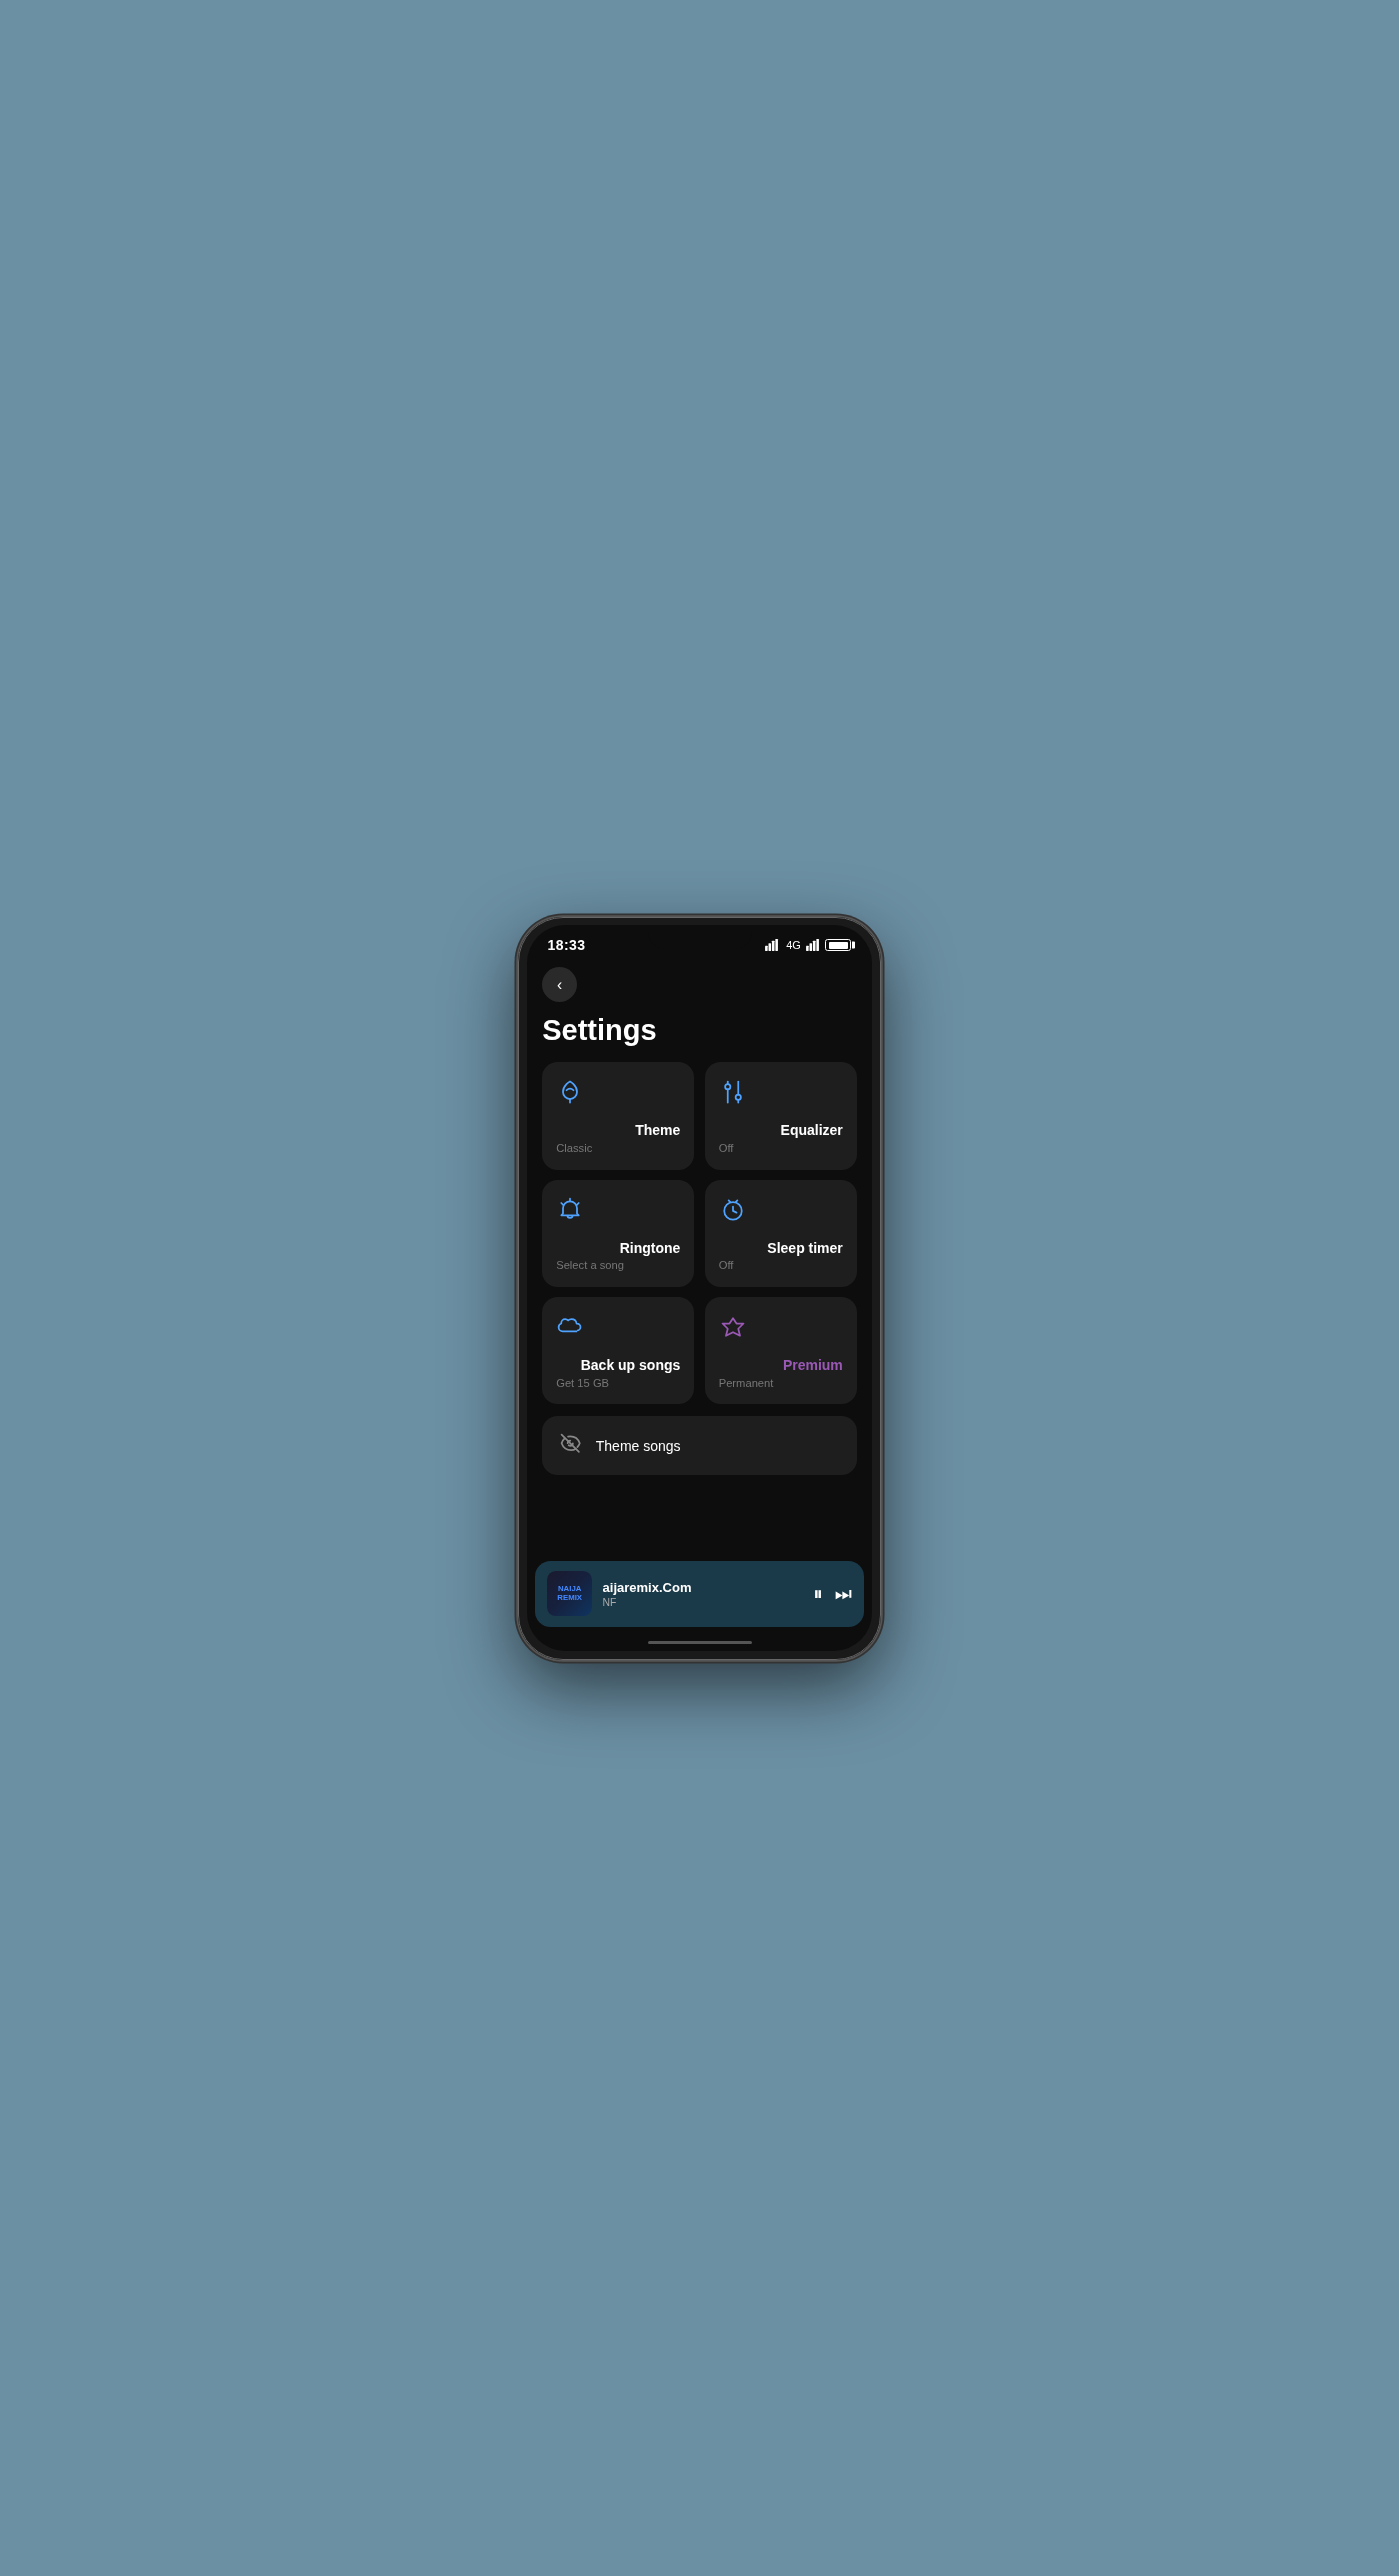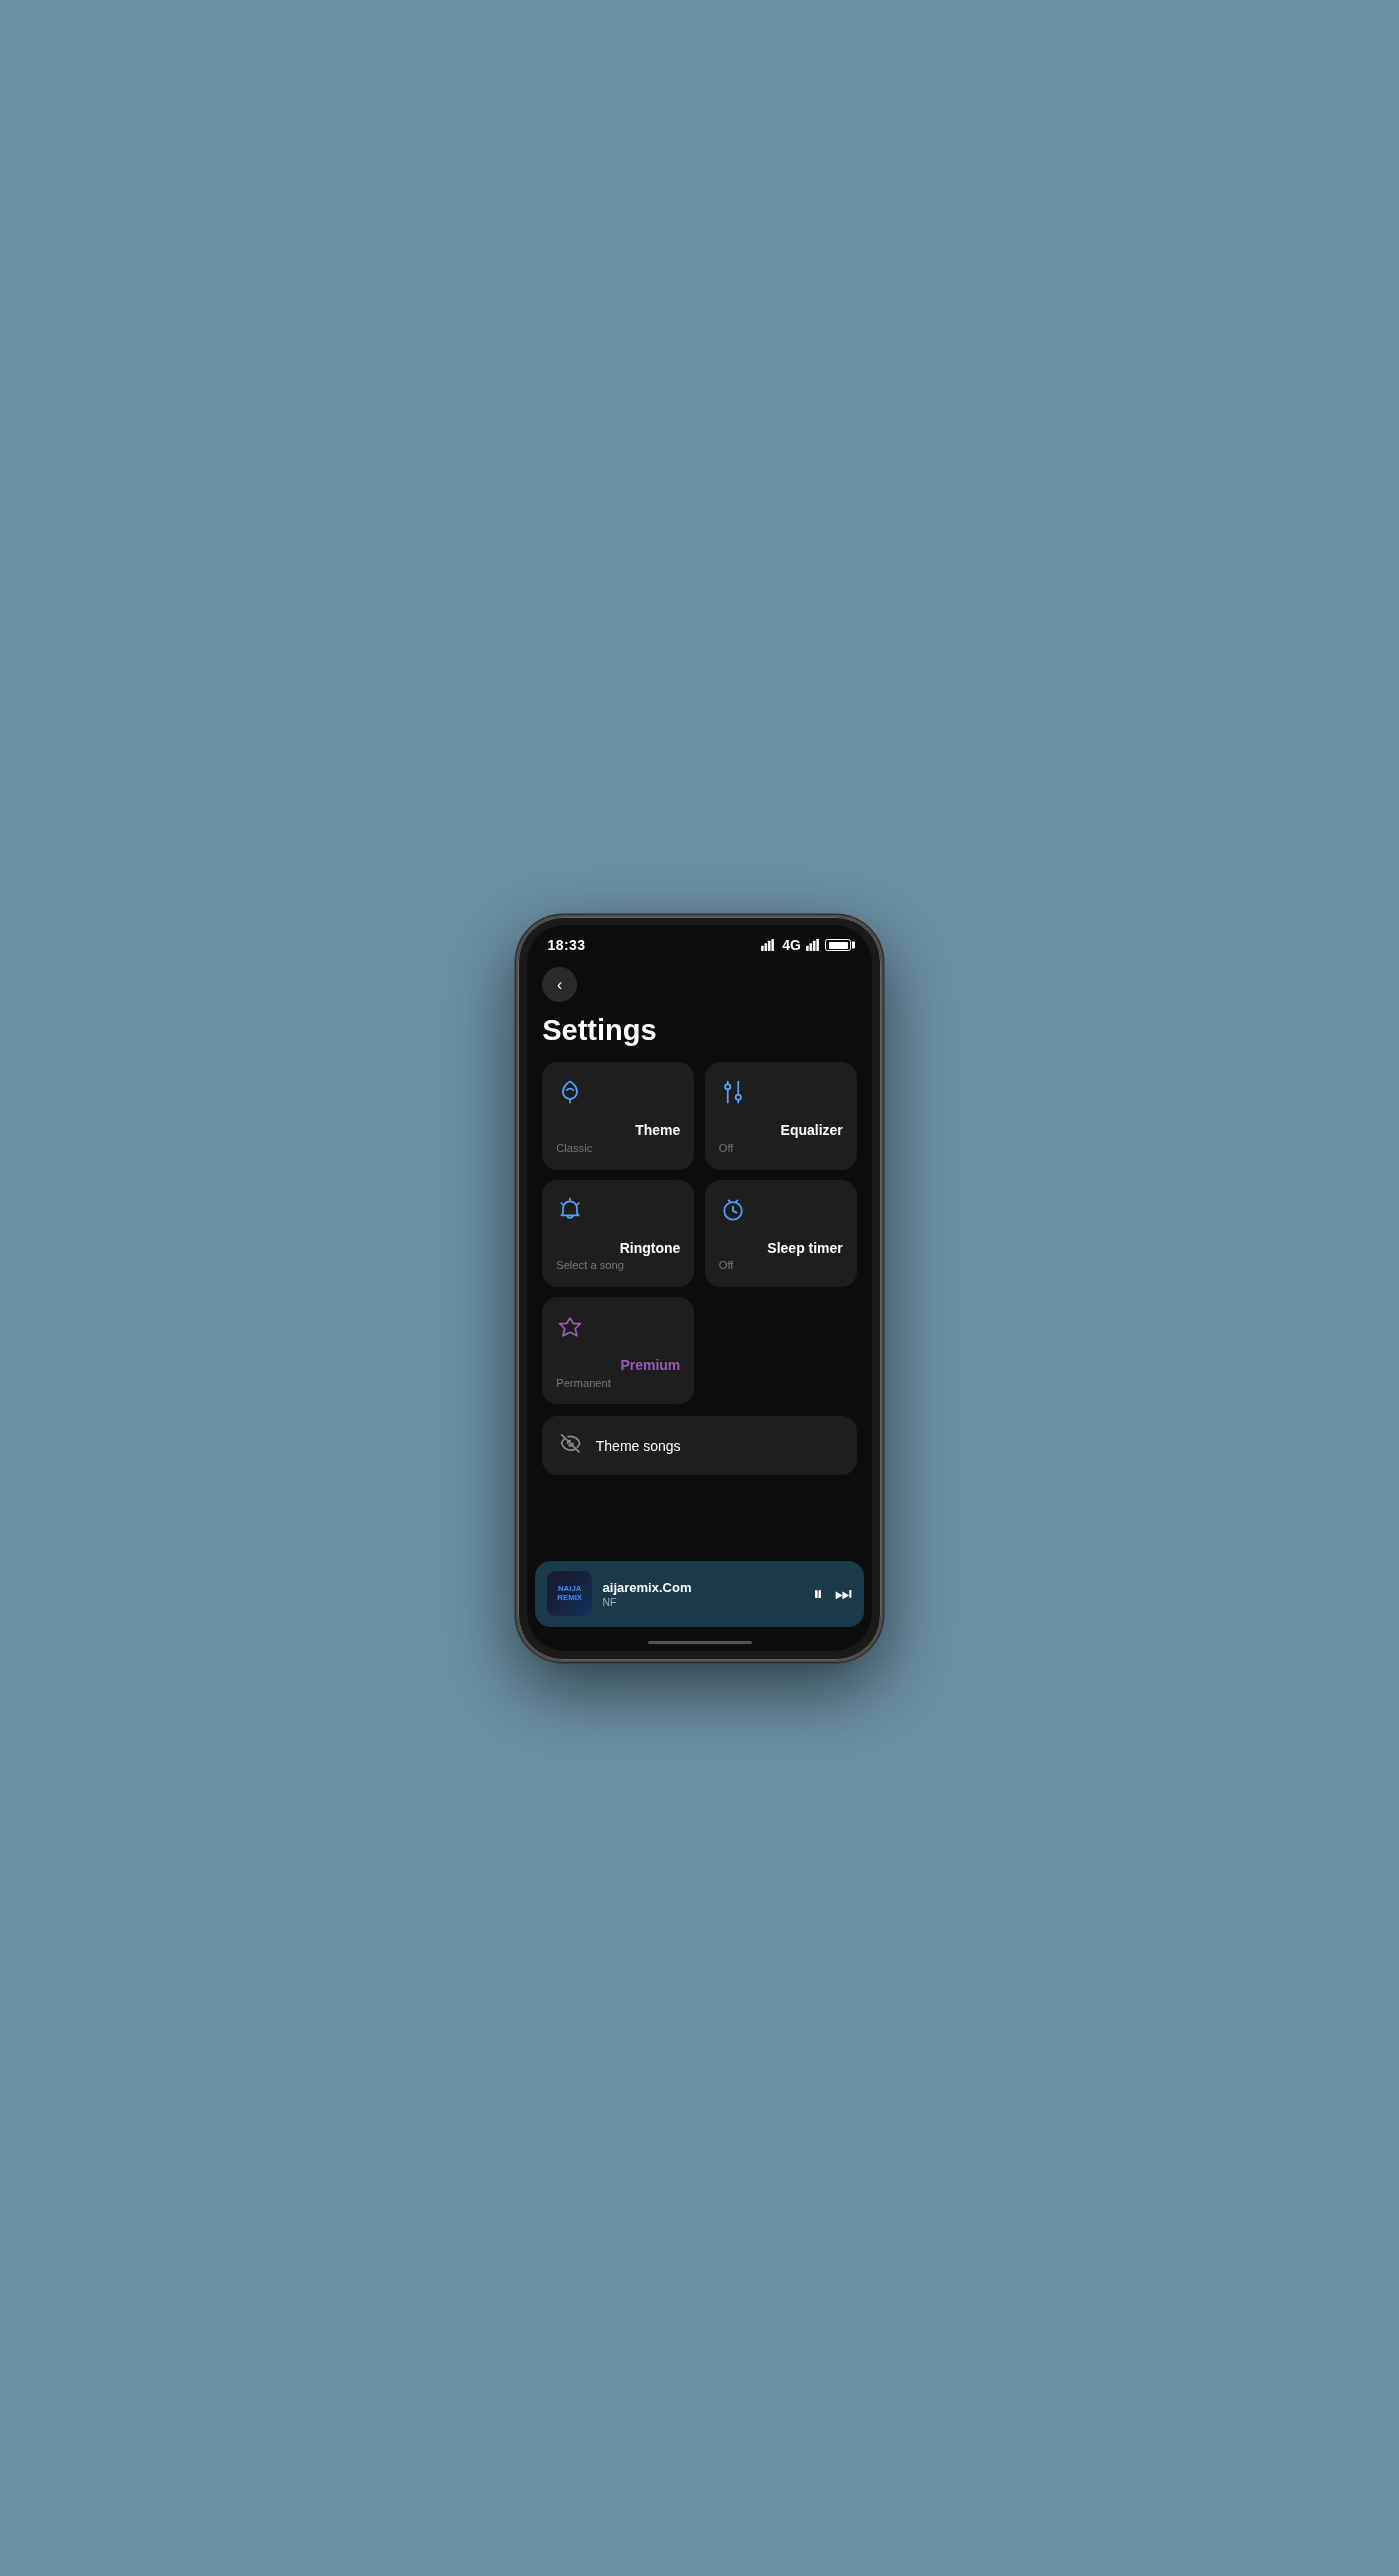--- a/index.html
+++ b/index.html
@@ -328,21 +328,21 @@
 
     <div class="status-bar">
       <span class="status-time">18:33</span>
       <div class="status-icons">
         <svg width="15.6" height="12" viewBox="0 0 18 14">
           <rect x="0" y="8" width="3" height="6" fill="white" rx="0.5"></rect>
           <rect x="4" y="5" width="3" height="9" fill="white" rx="0.5"></rect>
           <rect x="8" y="2" width="3" height="12" fill="white" rx="0.5"></rect>
           <rect x="12" y="0" width="3" height="14" fill="white" rx="0.5"></rect>
         </svg>
-        <span style="color:#fff;font-size:14px;font-weight:700;margin:0 1.7px;">4G</span>
+        <span style="color:#fff;font-size:11px;font-weight:400;margin:0 1.7px;">4G</span>
         <svg width="15.6" height="12" viewBox="0 0 18 14">
           <rect x="0" y="8" width="3" height="6" fill="white" rx="0.5"></rect>
           <rect x="4" y="5" width="3" height="9" fill="white" rx="0.5"></rect>
           <rect x="8" y="2" width="3" height="12" fill="white" rx="0.5"></rect>
           <rect x="12" y="0" width="3" height="14" fill="white" rx="0.5"></rect>
         </svg>
         <div class="battery-container">
           <div class="battery-level" style="width:19px;"></div>
         </div>
       </div>
@@ -405,20 +405,29 @@
               <circle cx="16" cy="17" r="10" stroke="#4fa3ff" stroke-width="2"></circle>
               <path d="M16 12V17L20 19" stroke="#4fa3ff" stroke-width="2" stroke-linecap="round" stroke-linejoin="round"></path>
               <path d="M11 5L13 7" stroke="#4fa3ff" stroke-width="2" stroke-linecap="round"></path>
               <path d="M21 5L19 7" stroke="#4fa3ff" stroke-width="2" stroke-linecap="round"></path>
             </svg>
           </span>
           <span class="card-title">Sleep timer</span>
           <span class="card-subtitle">Off</span>
         </div>
 
+        <div class="settings-card">
+          <span class="card-icon">
+            <svg width="28" height="28" viewBox="0 0 32 32" fill="none">
+              <path d="M24 20C26.209 20 28 18.209 28 16C28 13.791 26.209 12 24 12C23.857 12 23.716 12.008 23.578 12.023C23.147 9.189 20.73 7 17.778 7C16.261 7 14.884 7.575 13.845 8.52C12.99 7.567 11.761 7 10.4 7C7.97 7 6 8.97 6 11.4C6 11.6 6.014 11.797 6.04 11.99C4.252 12.618 3 14.317 3 16.3C3 18.89 5.11 21 7.7 21H24" stroke="#4fa3ff" stroke-width="2" fill="none" stroke-linejoin="round"></path>
+            </svg>
+          </span>
+          <span class="card-title">Back up songs</span>
+          <span class="card-subtitle">Get 15 GB</span>
+        </div>
 
         <div class="settings-card">
           <span class="card-icon">
             <svg width="28" height="28" viewBox="0 0 32 32" fill="none">
               <path d="M16 6L20 12H28L22 18L24 26L16 22L8 26L10 18L4 12H12L16 6Z" stroke="#9b59b6" stroke-width="2" fill="none" stroke-linejoin="round"></path>
             </svg>
           </span>
           <span class="card-title" style="color:#9b59b6;">Premium</span>
           <span class="card-subtitle">Permanent</span>
         </div>

